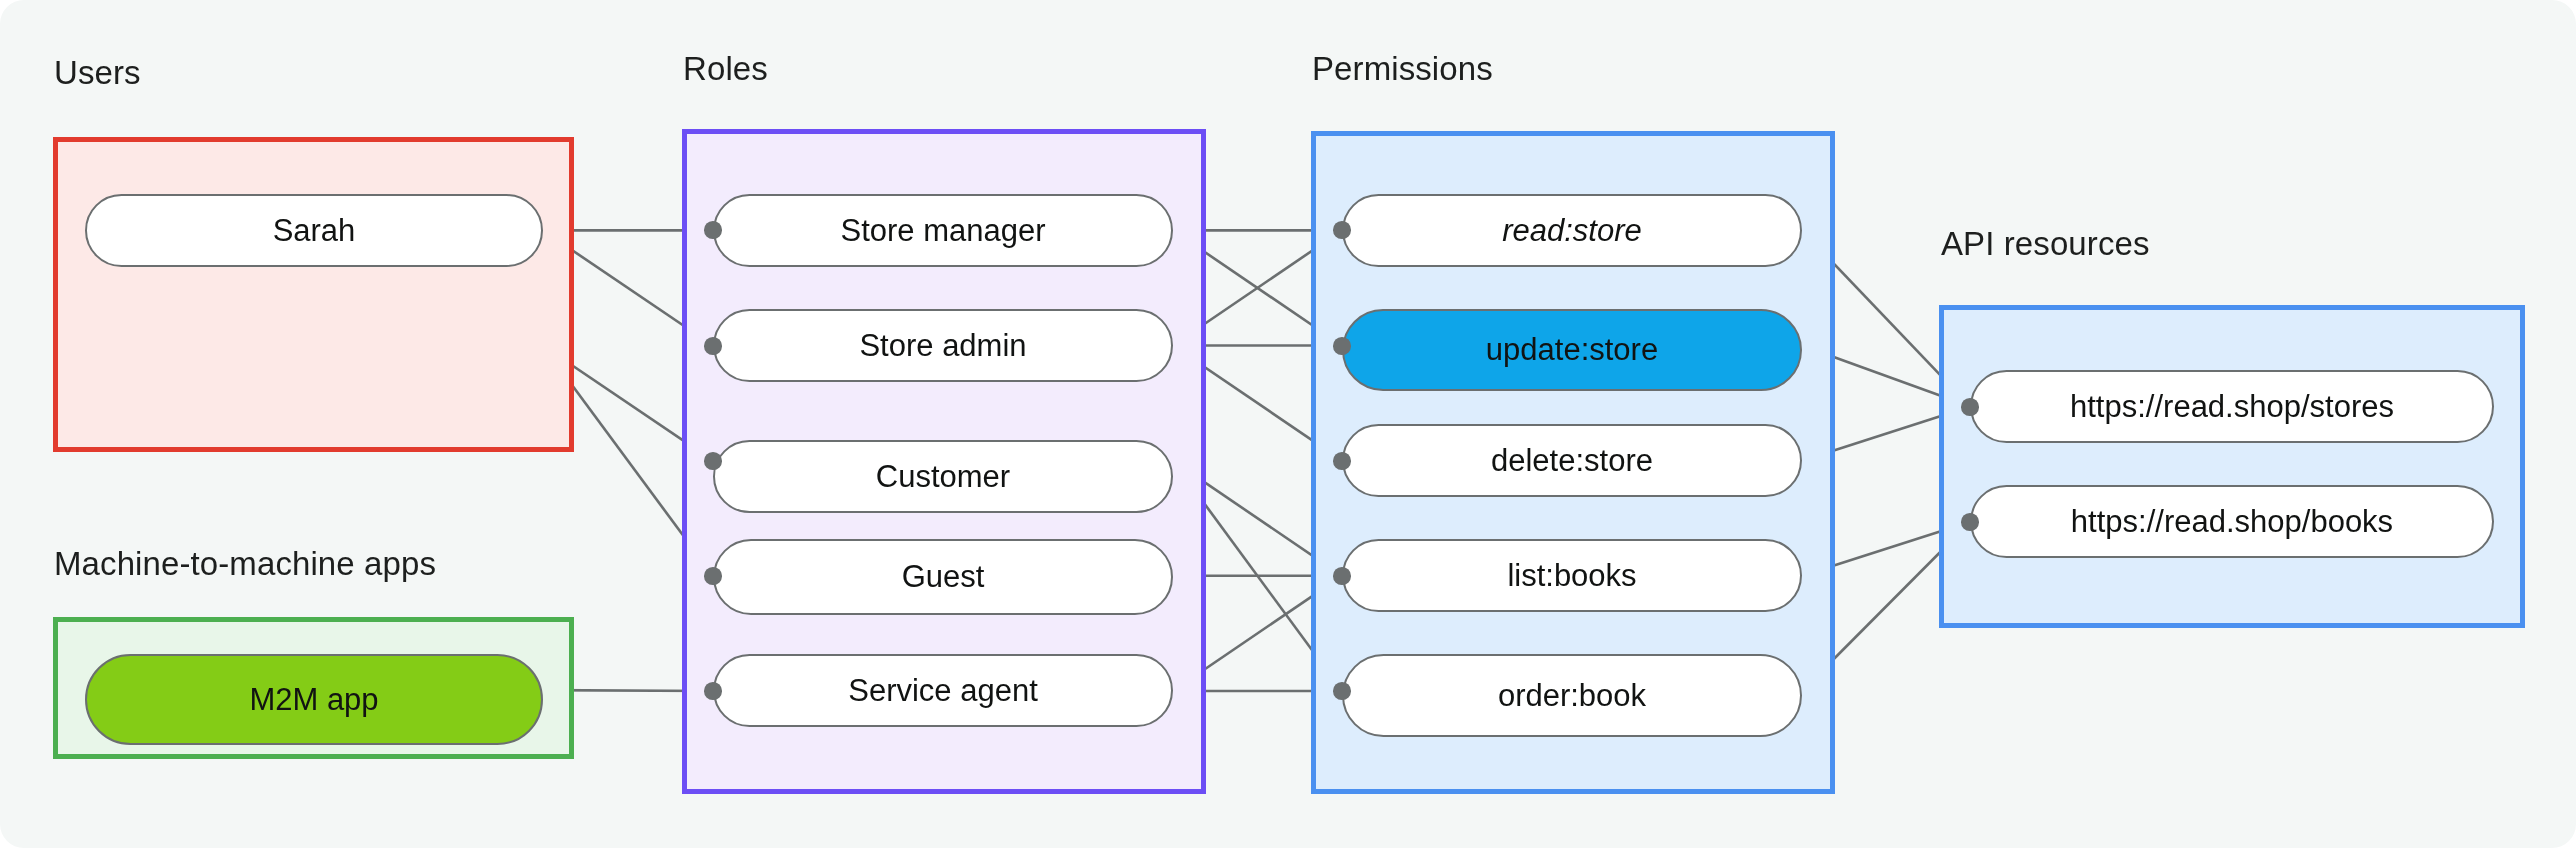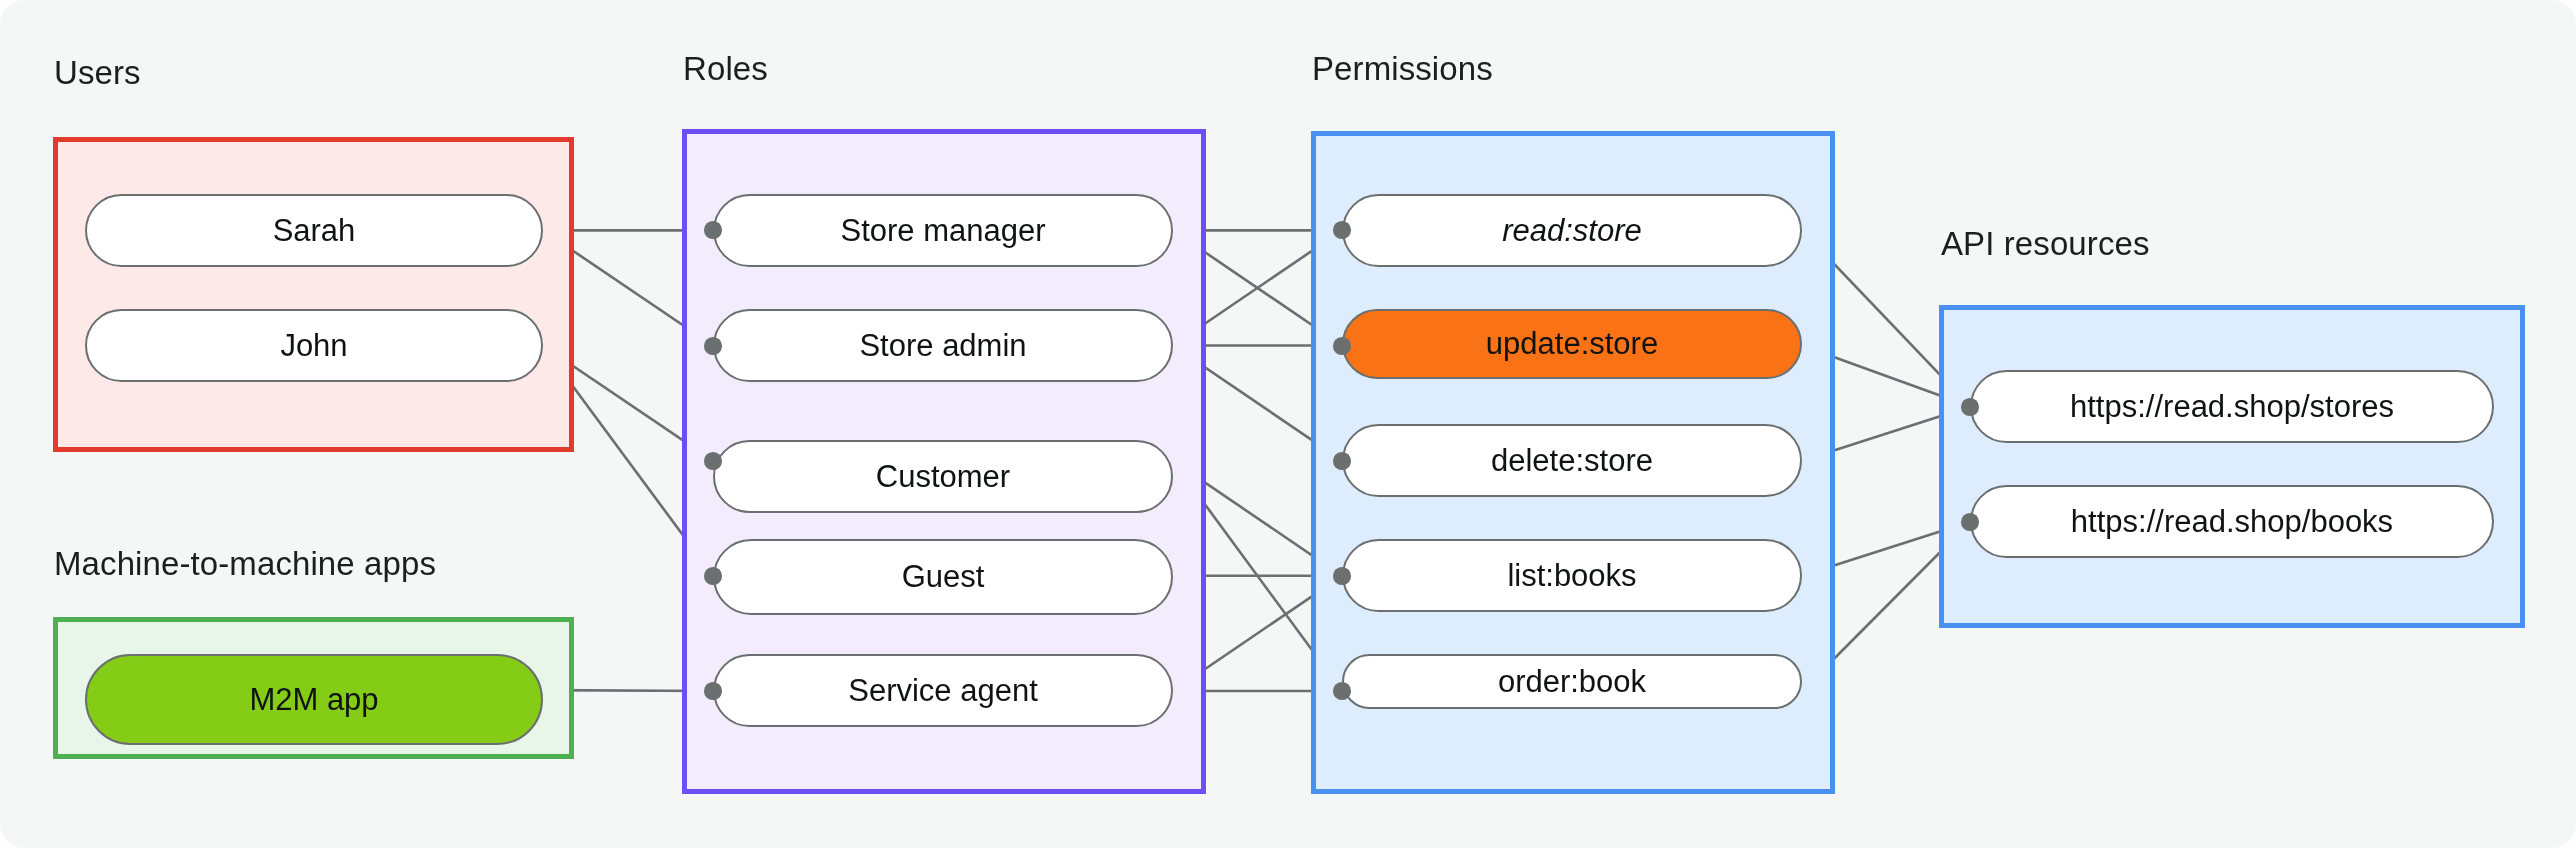--- a/index.html
+++ b/index.html
@@ -86,38 +86,37 @@
       <line x1="1344" y1="792" x2="1538" y2="792" stroke="#6b6f70" stroke-width="3"></line>
       <line x1="2065" y1="264" x2="2258" y2="466" stroke="#6b6f70" stroke-width="3"></line>
       <line x1="2065" y1="396" x2="2258" y2="466" stroke="#6b6f70" stroke-width="3"></line>
       <line x1="2065" y1="528" x2="2258" y2="466" stroke="#6b6f70" stroke-width="3"></line>
       <line x1="2065" y1="660" x2="2258" y2="598" stroke="#6b6f70" stroke-width="3"></line>
       <line x1="2065" y1="792" x2="2258" y2="598" stroke="#6b6f70" stroke-width="3"></line>
     </svg>
 <div class="group-title" style="left: 54px; top: 54px;">Users</div>
     <div class="group-box" style="left: 53px; top: 137px; width: 521px; height: 315px; border-color: rgb(226, 59, 46); background: rgb(253, 233, 231);"></div>
     <div class="node" style="left: 85px; top: 194px; width: 458px; height: 73px; border-color: rgb(107, 111, 112); background: rgb(255, 255, 255);">Sarah</div>
-    <div class="node" style="left: 85px; top: 309px; width: 458px; height: 73px; border-color: rgb(107, 111, 112); background: rgb(255, 255, 255);">John</div>
     <div class="group-title" style="left: 54px; top: 545px;">Machine-to-machine apps</div>
     <div class="group-box" style="left: 53px; top: 617px; width: 521px; height: 142px; border-color: rgb(76, 175, 80); background: rgb(232, 246, 233);"></div>
     <div class="node" style="left: 85px; top: 654px; width: 458px; height: 91px; border-color: rgb(107, 111, 112); background: #84cc16;">M2M app</div>
     <div class="group-title" style="left: 683px; top: 50px;">Roles</div>
     <div class="group-box" style="left: 682px; top: 129px; width: 524px; height: 665px; border-color: rgb(108, 78, 245); background: rgb(243, 236, 253);"></div>
     <div class="node" style="left: 713px; top: 194px; width: 460px; height: 73px; border-color: rgb(107, 111, 112); background: rgb(255, 255, 255);">Store manager</div>
     <div class="node" style="left: 713px; top: 309px; width: 460px; height: 73px; border-color: rgb(107, 111, 112); background: rgb(255, 255, 255);">Store admin</div>
     <div class="node" style="left: 713px; top: 424px; width: 460px; height: 73px; border-color: rgb(107, 111, 112); background: rgb(255, 255, 255); margin-top: 16px;">Customer</div>
     <div class="node" style="left: 713px; top: 539px; width: 460px; height: 76px; border-color: rgb(107, 111, 112); background: rgb(255, 255, 255);">Guest</div>
     <div class="node" style="left: 713px; top: 654px; width: 460px; height: 73px; border-color: rgb(107, 111, 112); background: rgb(255, 255, 255);">Service agent</div>
     <div class="group-title" style="left: 1312px; top: 50px;">Permissions</div>
     <div class="group-box" style="left: 1311px; top: 131px; width: 524px; height: 663px; border-color: rgb(74, 144, 240); background: rgb(221, 237, 253);"></div>
     <div class="node" style="left: 1342px; top: 194px; width: 460px; height: 73px; border-color: rgb(107, 111, 112); background: rgb(255, 255, 255); font-style: italic;">read:store</div>
-    <div class="node" style="left: 1342px; top: 309px; width: 460px; height: 70px; border-color: rgb(107, 111, 112); background: #f97316;">update:store</div>
+    <div class="node" style="left: 1342px; top: 309px; width: 460px; height: 82px; border-color: rgb(107, 111, 112); background: #0ea5e9;">update:store</div>
     <div class="node" style="left: 1342px; top: 424px; width: 460px; height: 73px; border-color: rgb(107, 111, 112); background: rgb(255, 255, 255);">delete:store</div>
     <div class="node" style="left: 1342px; top: 539px; width: 460px; height: 73px; border-color: rgb(107, 111, 112); background: rgb(255, 255, 255);">list:books</div>
-    <div class="node" style="left: 1342px; top: 654px; width: 460px; height: 55px; border-color: rgb(107, 111, 112); background: rgb(255, 255, 255);">order:book</div>
+    <div class="node" style="left: 1342px; top: 654px; width: 460px; height: 83px; border-color: rgb(107, 111, 112); background: rgb(255, 255, 255);">order:book</div>
     <div class="group-title" style="left: 1941px; top: 225px;">API resources</div>
     <div class="group-box" style="left: 1939px; top: 305px; width: 586px; height: 323px; border-color: rgb(74, 144, 240); background: rgb(221, 237, 253);"></div>
     <div class="node" style="left: 1970px; top: 370px; width: 524px; height: 73px; border-color: rgb(107, 111, 112); background: rgb(255, 255, 255);">https://read.shop/stores</div>
     <div class="node" style="left: 1970px; top: 485px; width: 524px; height: 73px; border-color: rgb(107, 111, 112); background: rgb(255, 255, 255);">https://read.shop/books</div>
     <div class="endpoint-dot" style="left: 713px; top: 230px; background: rgb(107, 111, 112);"></div>
     <div class="endpoint-dot" style="left: 713px; top: 346px; background: rgb(107, 111, 112);"></div>
     <div class="endpoint-dot" style="left: 713px; top: 461px; background: rgb(107, 111, 112);"></div>
     <div class="endpoint-dot" style="left: 713px; top: 576px; background: rgb(107, 111, 112);"></div>
     <div class="endpoint-dot" style="left: 713px; top: 691px; background: rgb(107, 111, 112);"></div>
     <div class="endpoint-dot" style="left: 1342px; top: 230px; background: rgb(107, 111, 112);"></div>

